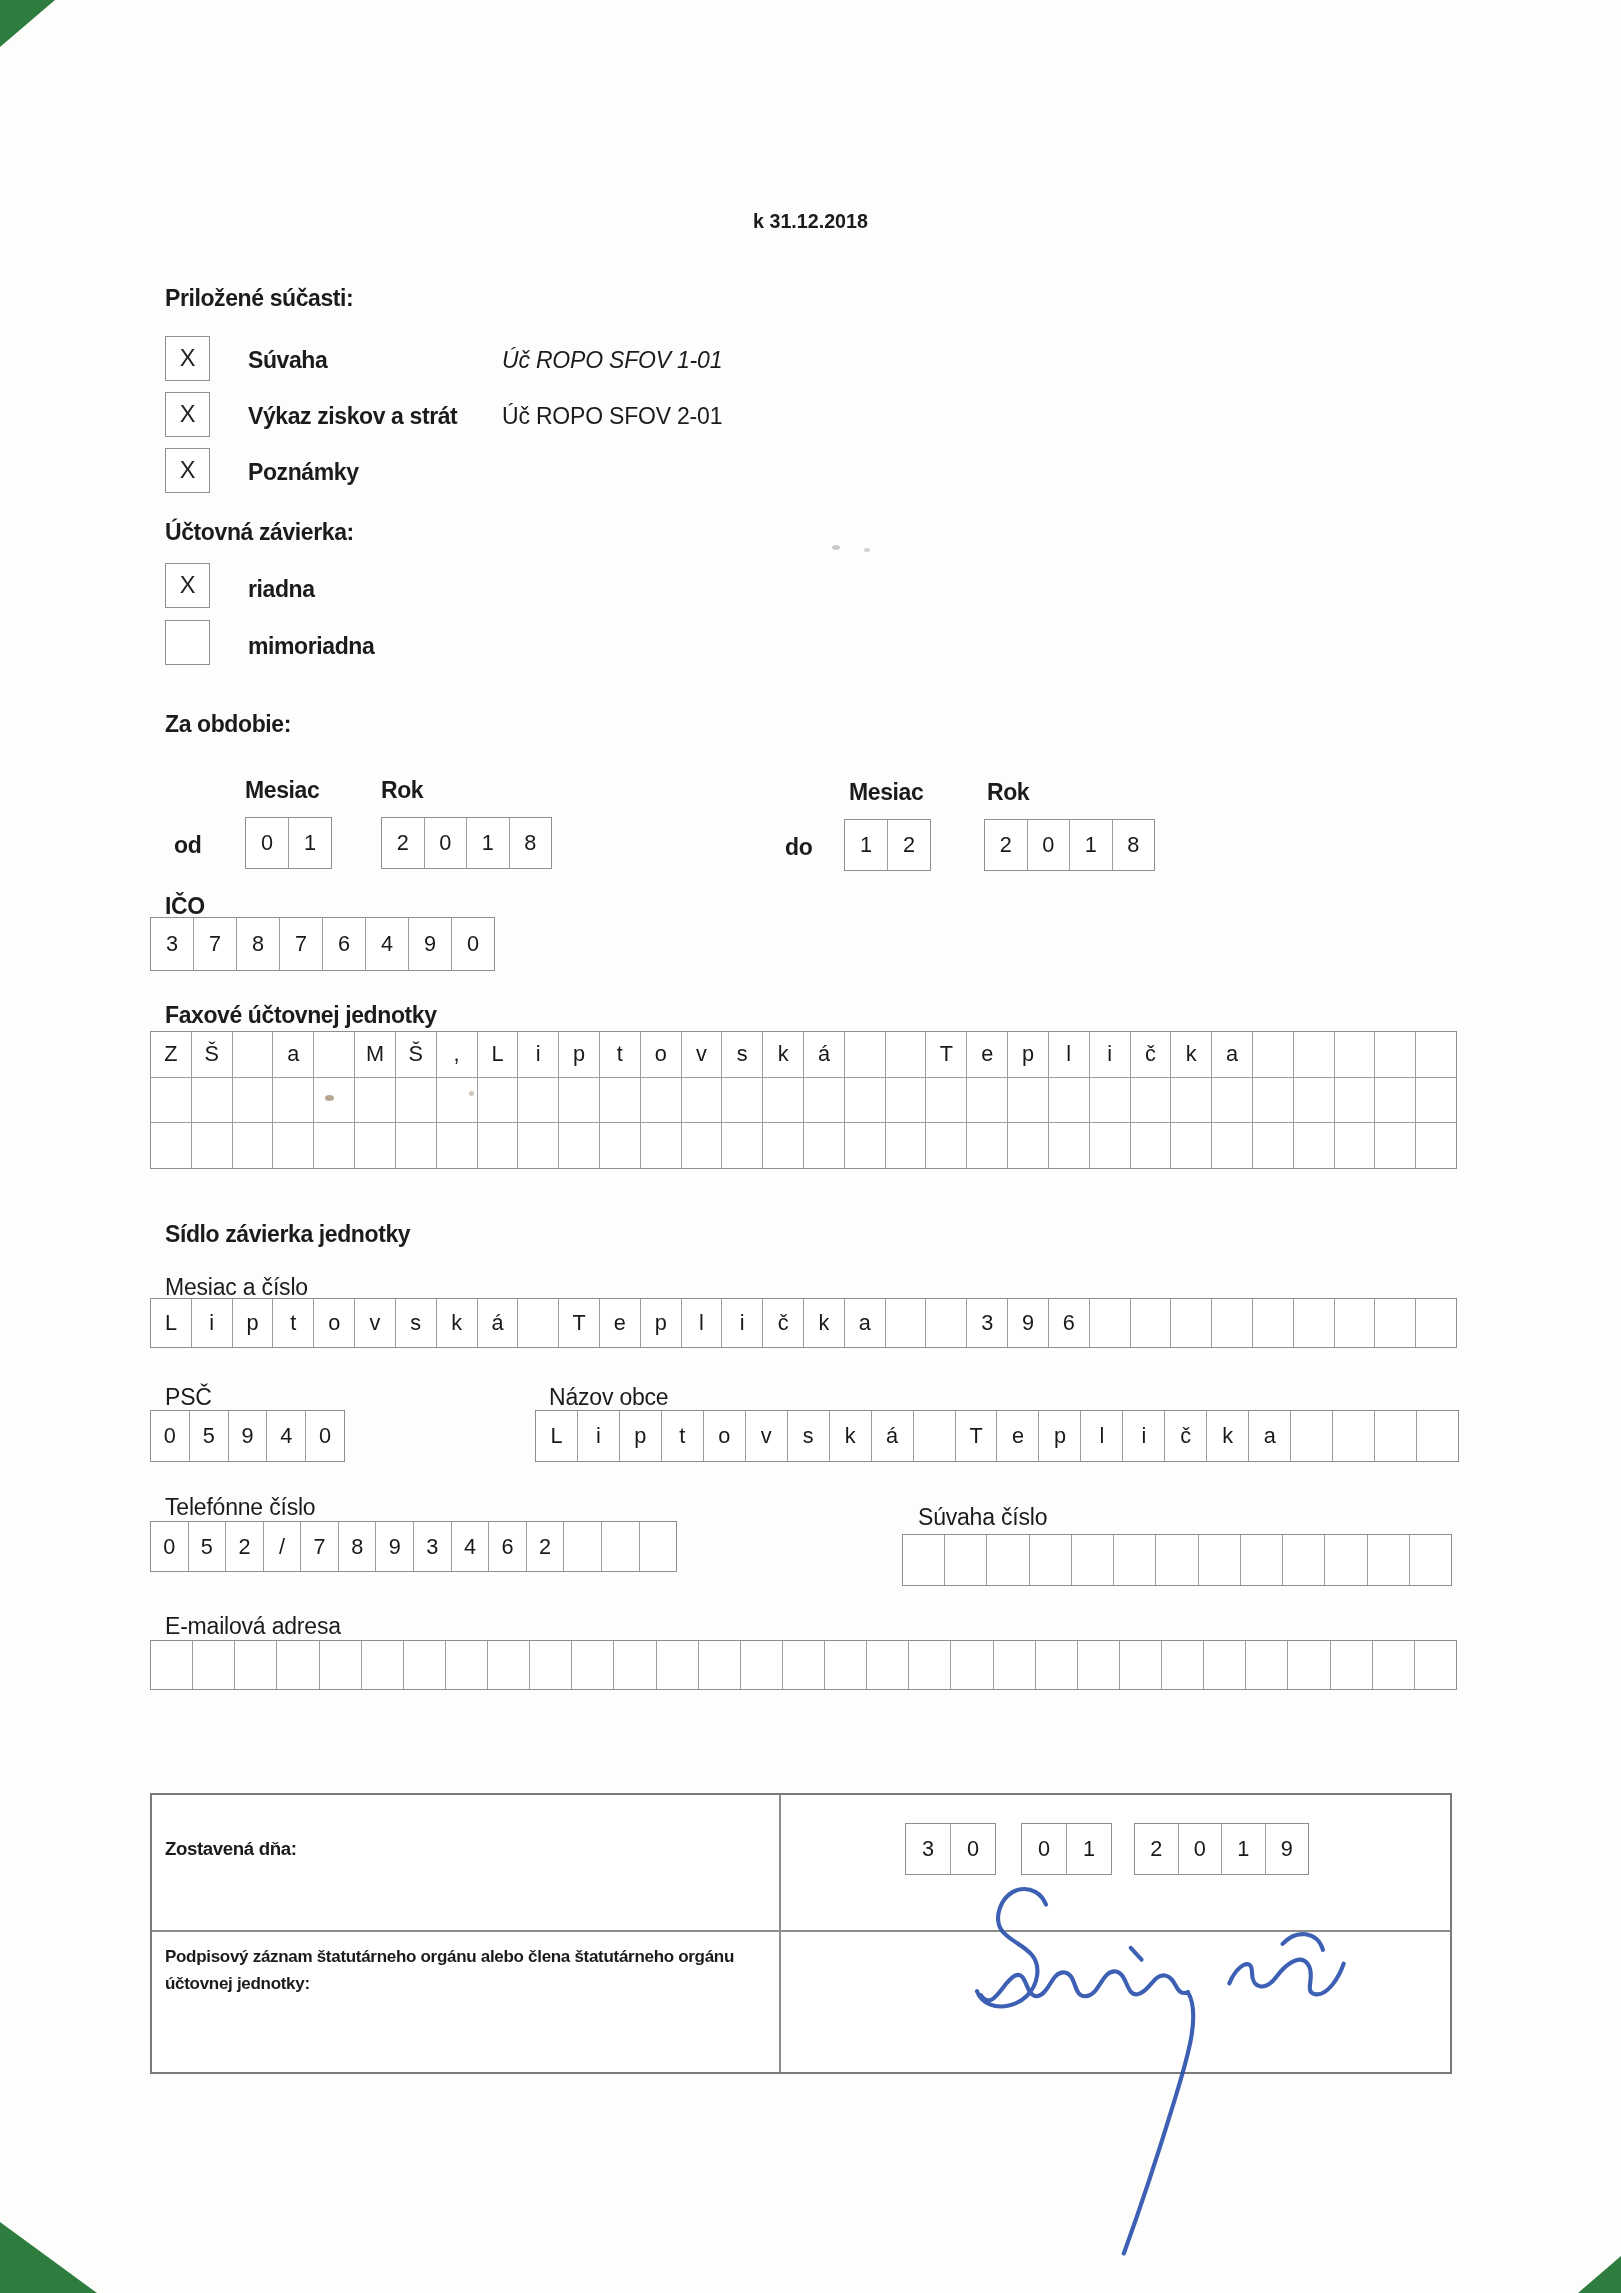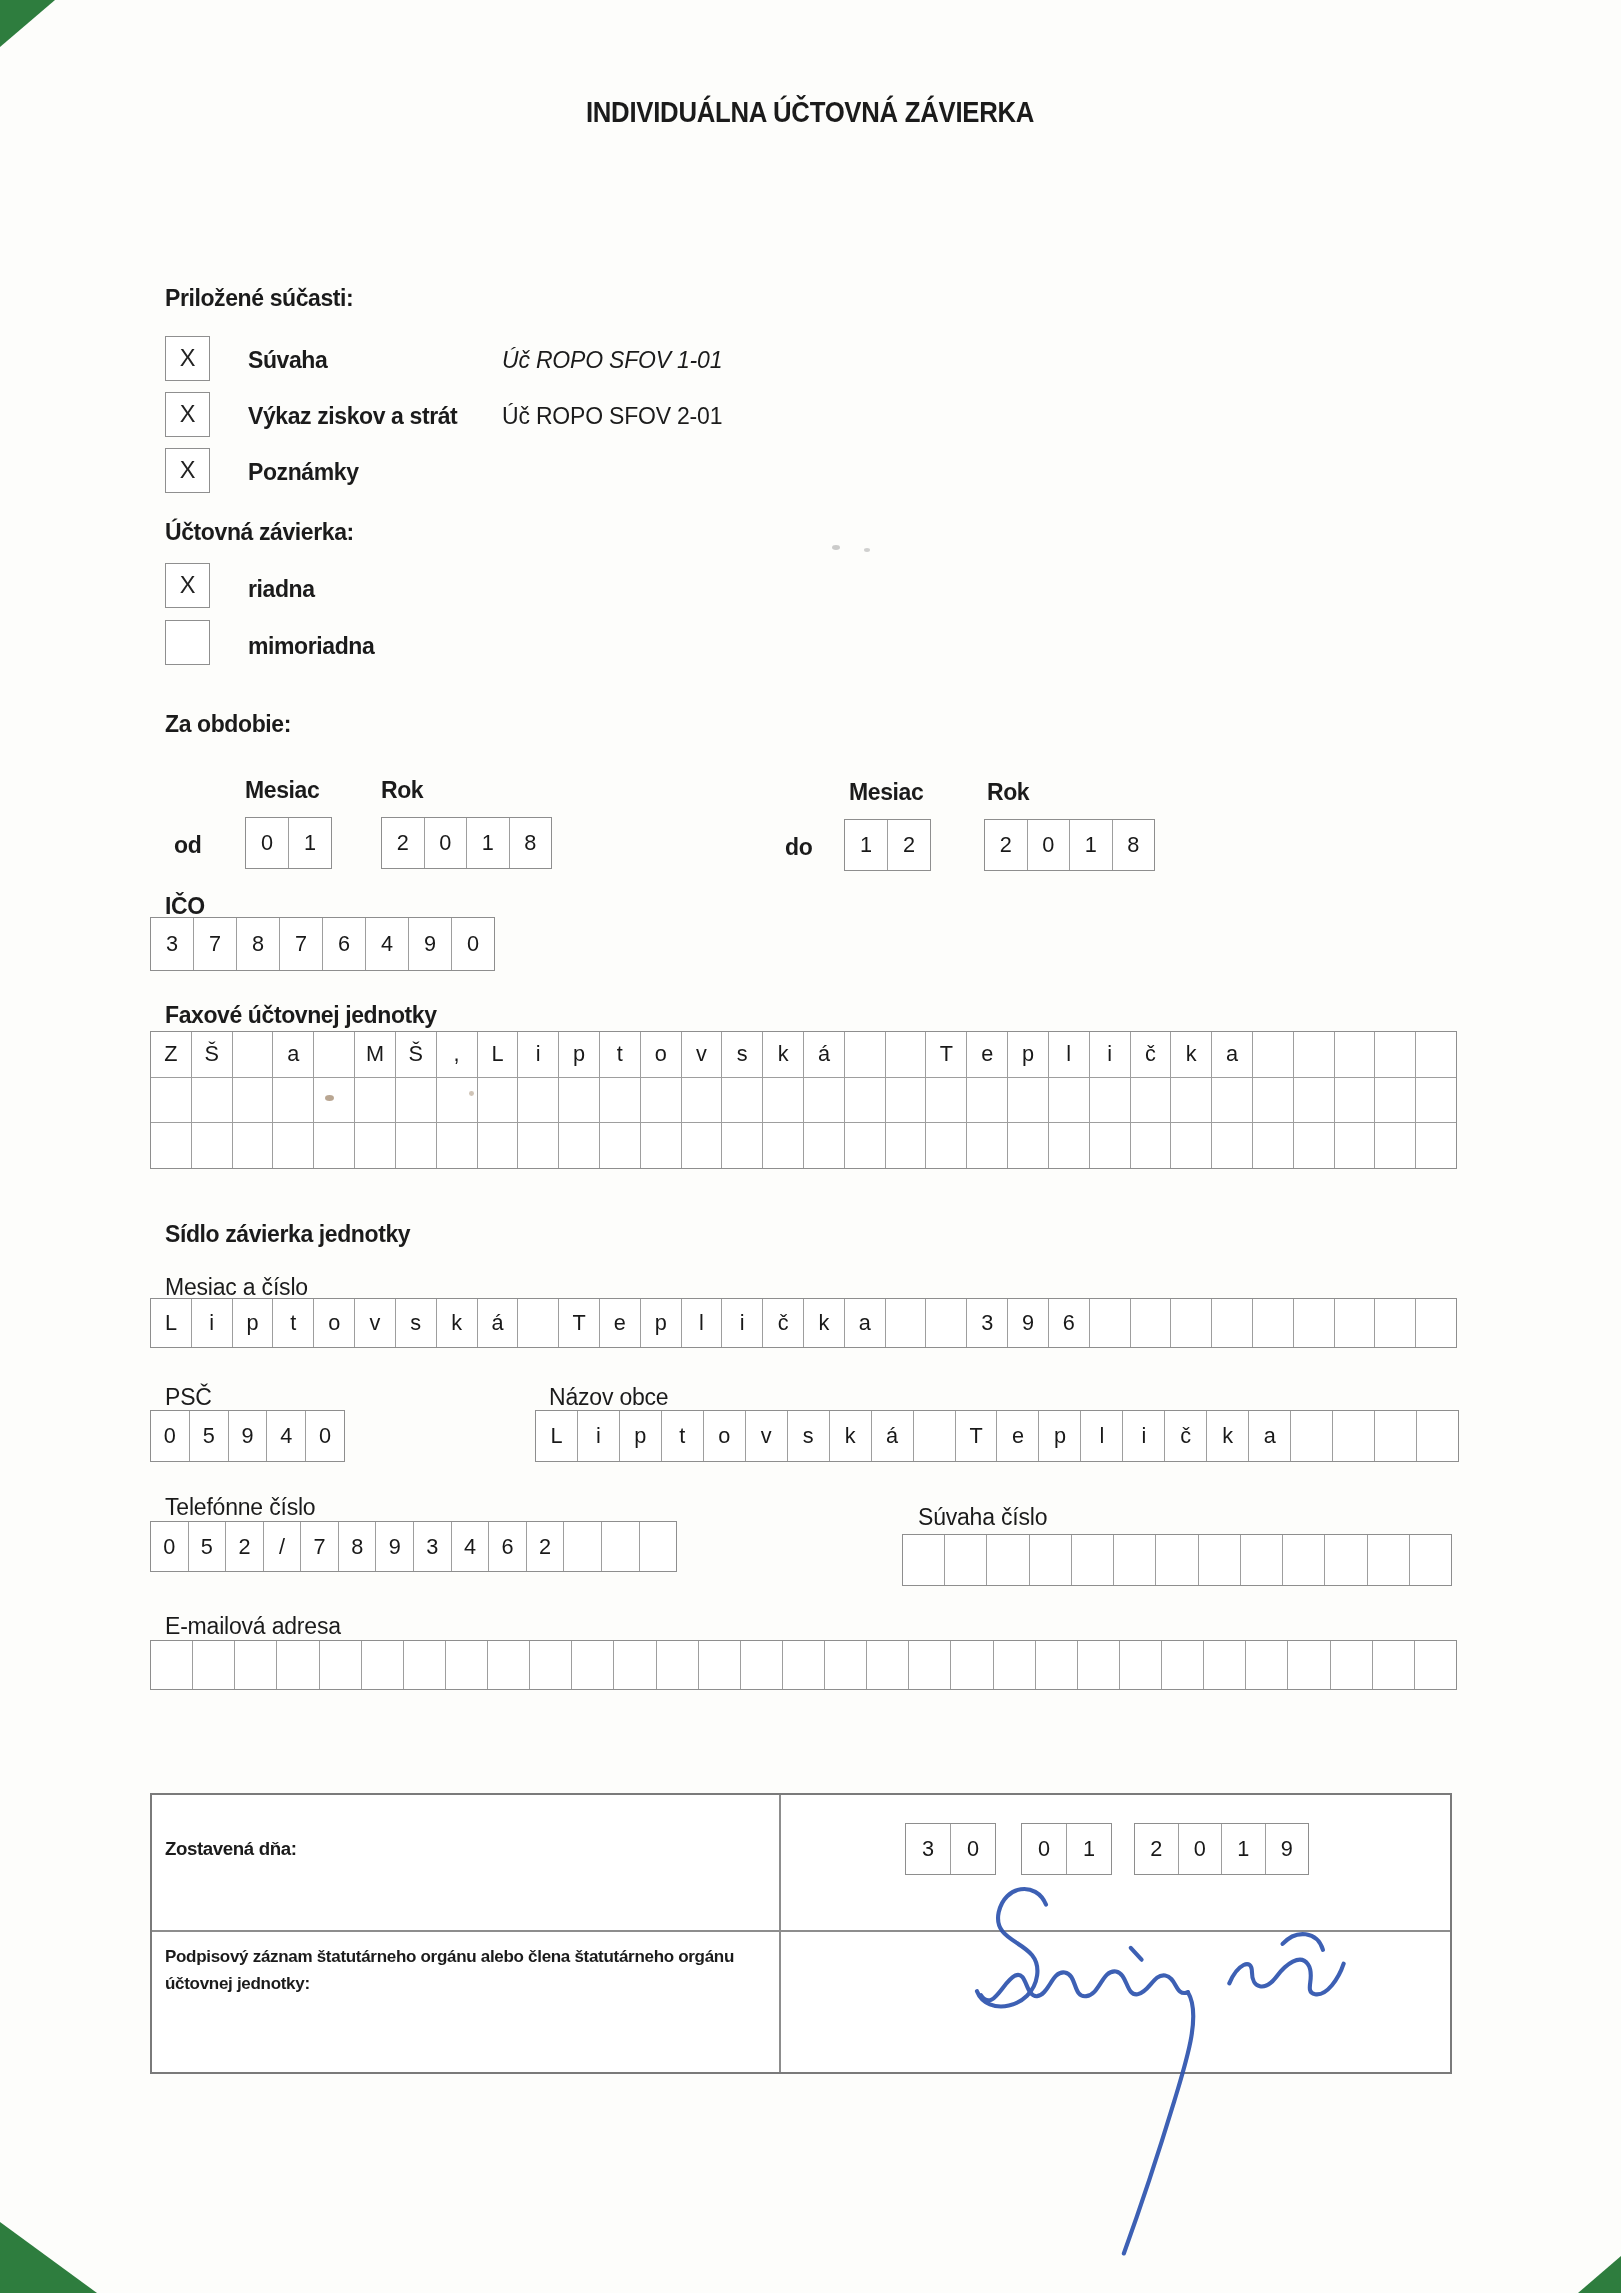--- a/index.html
+++ b/index.html
@@ -41,21 +41,21 @@
 
   <div class="corner" style="left:0;top:0;width:55px;height:47px;background:#2e7d3e;clip-path:polygon(0 0,100% 0,0 100%);"></div>
   <div class="corner" style="left:0;bottom:0;width:97px;height:71px;background:#2e7d3e;clip-path:polygon(0 0,0 100%,100% 100%);"></div>
   <div class="corner" style="right:0;bottom:0;width:43px;height:37px;background:#2e7d3e;clip-path:polygon(100% 0,100% 100%,0 100%);"></div>
 
   <div class="speck" style="left:832px;top:545px;width:7.9px;height:4.9px;background:#9a9a9a;opacity:.5;"></div>
   <div class="speck" style="left:864px;top:548px;width:5.9px;height:3.9px;background:#9a9a9a;opacity:.45;"></div>
   <div class="speck" style="left:325px;top:1095px;width:8.9px;height:5.9px;background:#8a6b4a;opacity:.6;"></div>
   <div class="speck" style="left:469px;top:1091px;width:4.9px;height:4.9px;background:#8a6b4a;opacity:.4;"></div>
 
-  <div class="title"><span>INDIVIDUÁLNA ÚČTOVNÁ ZÁVIERKA</span></div>
+  <div class="subtitle">k 31.12.2018</div>
 
   <div class="lbl" style="left:165px;top:285px;">Priložené súčasti:</div>
 
   <div class="chk" style="left:165px;top:336px;">
     <span>X</span>
   </div>
   <div class="lbl" style="left:248px;top:347px;">Súvaha</div>
   <div class="lbl reg" style="left:502px;top:347px;font-style:italic;">Úč ROPO SFOV 1-01</div>
 
   <div class="chk" style="left:165px;top:392px;">

